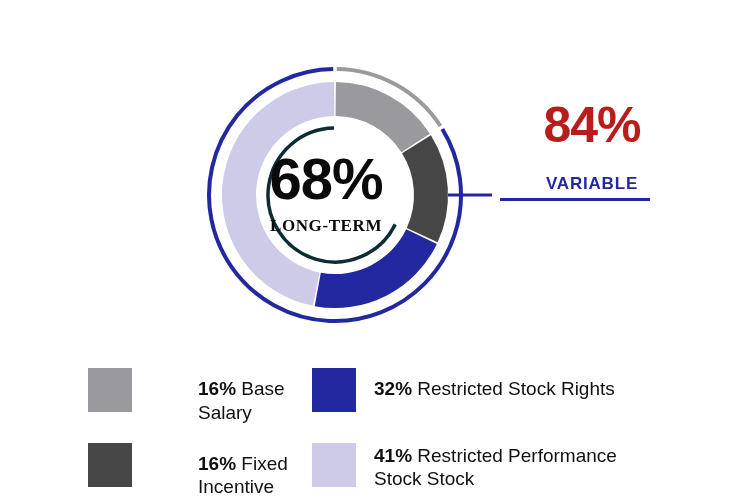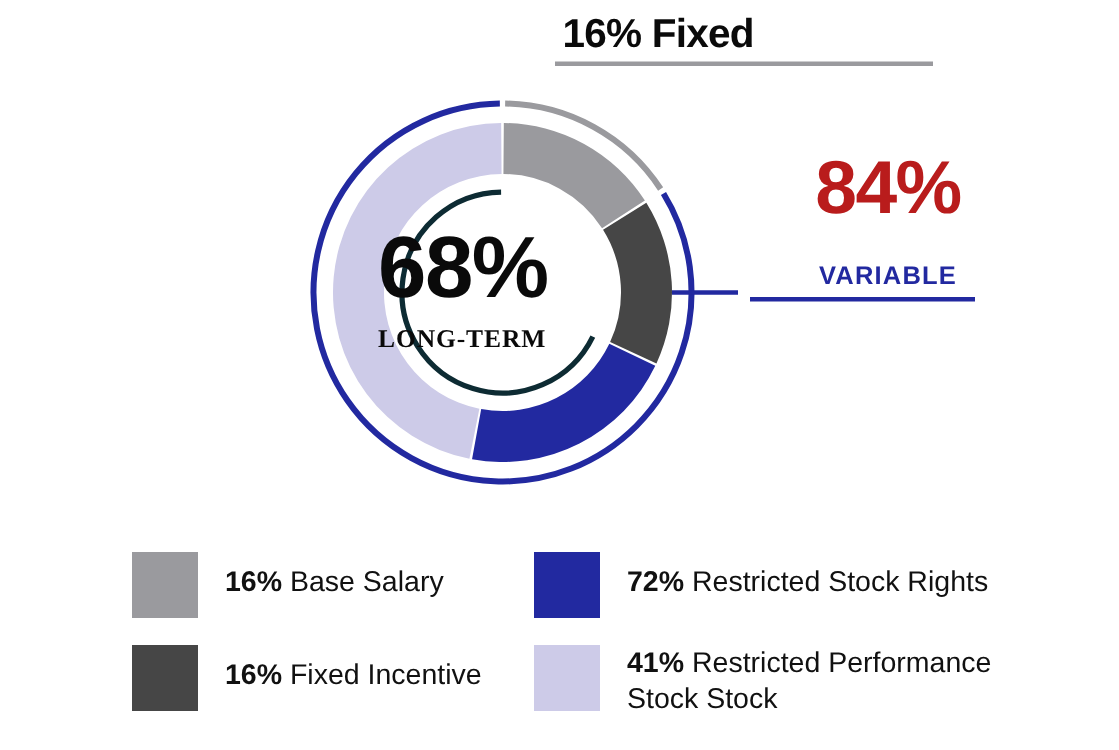--- a/index.html
+++ b/index.html
@@ -30,24 +30,24 @@
   }
   .donut-svg {
     position: absolute;
     left: 0;
     top: 0;
   }
 
   
   .center-label {
     position: absolute;
-    left: 252px;
+    left: 226px;
     top: 150px;
     width: 200px;
-    text-align: left;
+    text-align: center;
     pointer-events: none;
   }
   .center-pct {
     font-size: 58px;
     font-weight: bold;
     color: #0a0a0a;
     line-height: 1.0;
     letter-spacing: -1px;
   }
   .center-sub {
@@ -120,21 +120,21 @@
     width: 620px;
   }
   .legend-row {
     display: flex;
     margin-bottom: 18px;
   }
   .legend-col {
     display: flex;
     align-items: flex-start;
   }
-  .legend-col.col-left { width: 268px; }
+  .legend-col.col-left { width: 224px; gap: 48px; }
   .legend-col.col-right { width: 350px; }
 
   .swatch {
     width: 44px;
     height: 44px;
     flex: 0 0 auto;
     margin-right: 18px;
   }
   .legend-text {
     font-size: 19px;
@@ -170,44 +170,40 @@
         </g>
 
       <path id="variable-leader" d="M 448 195 L 492 195" stroke="#2229a0" stroke-width="3" fill="none"></path>
     </svg>
 
     <div class="center-label">
       <div class="center-pct">68%</div>
       <div class="center-sub">LONG-TERM</div>
     </div>
 
-    <div class="fixed-callout">
-      <div class="fixed-text">16% Fixed</div>
-      <div class="fixed-rule"></div>
-    </div>
 
     <div class="variable-callout">
       <div class="variable-pct">84%</div>
       <div class="variable-sub">VARIABLE</div>
       <div class="variable-rule"></div>
     </div>
   </div>
 
   <div class="legend">
     <div class="legend-row">
       <div class="legend-col col-left">
         <div class="swatch" id="sw0" style="background: rgb(154, 154, 158);"></div>
         <div class="legend-text">
           <span class="legend-pct">16%</span><span> Base Salary</span>
         </div>
       </div>
       <div class="legend-col col-right">
         <div class="swatch" id="sw1" style="background: rgb(34, 41, 160);"></div>
         <div class="legend-text">
-          <span class="legend-pct">72%</span><span> Restricted Stock Rights</span>
+          <span class="legend-pct">32%</span><span> Restricted Stock Rights</span>
         </div>
       </div>
     </div>
 
     <div class="legend-row">
       <div class="legend-col col-left">
         <div class="swatch" id="sw2" style="background: rgb(70, 70, 70);"></div>
         <div class="legend-text">
           <span class="legend-pct">16%</span><span> Fixed Incentive</span>
         </div>

